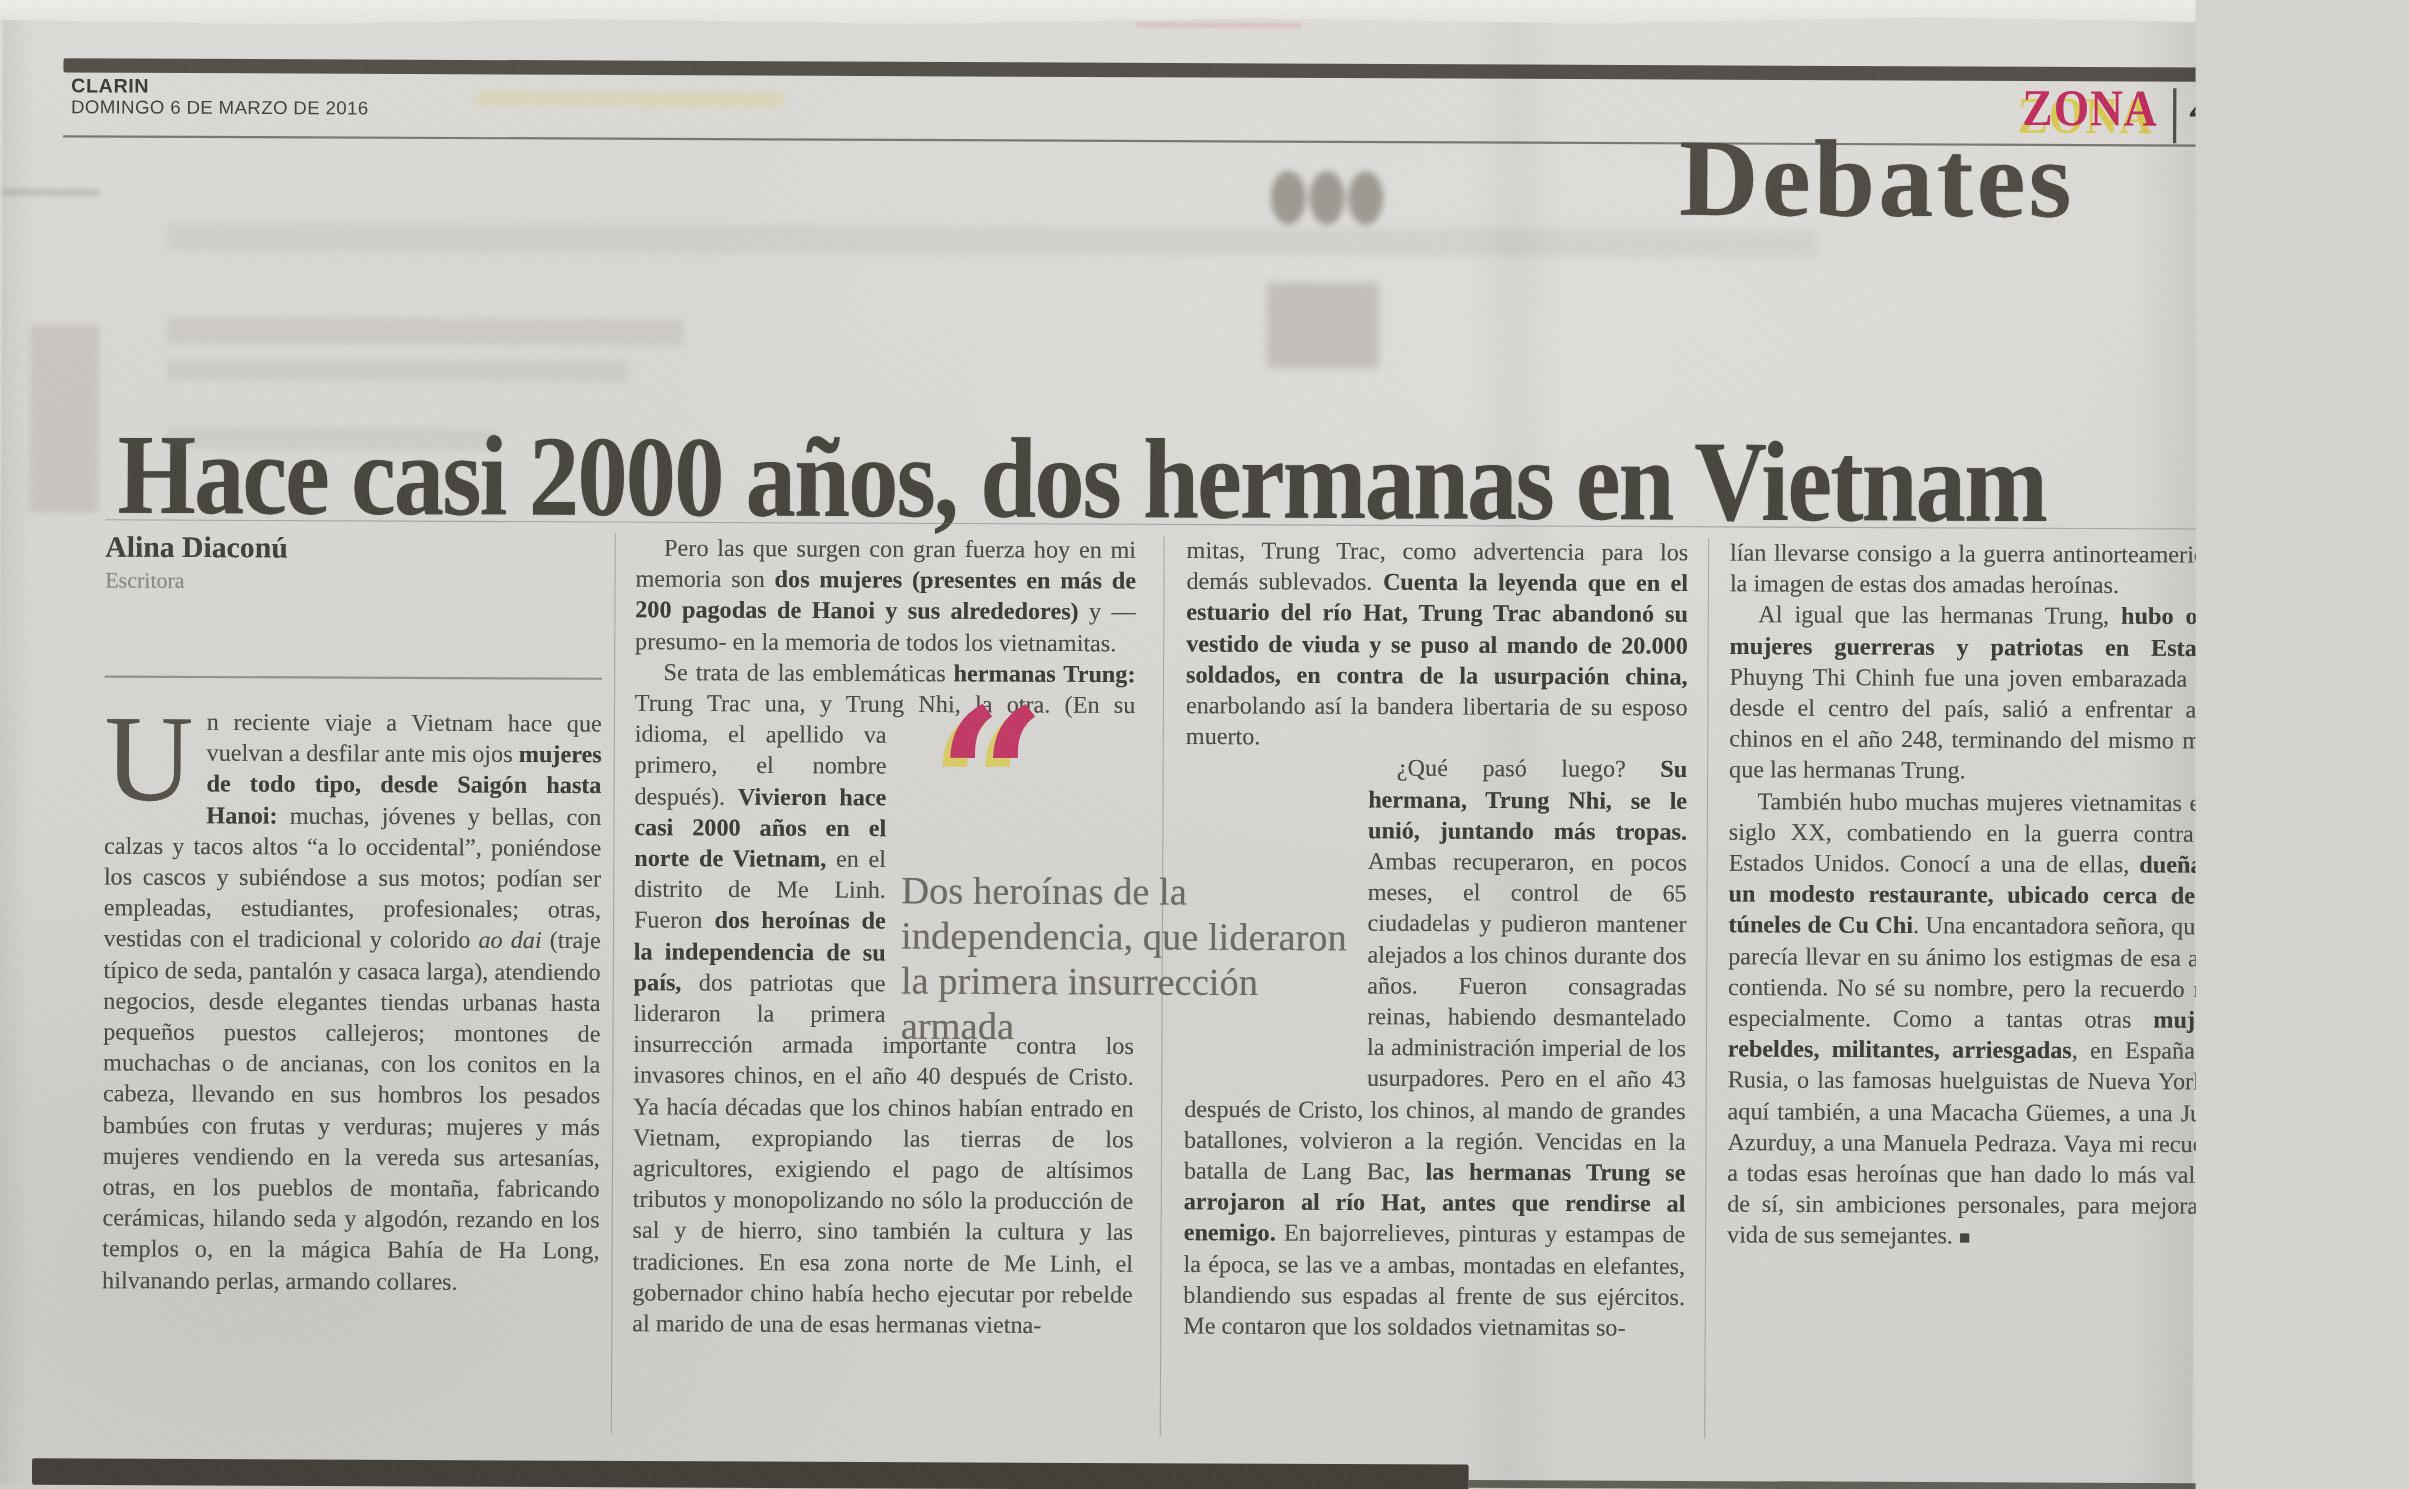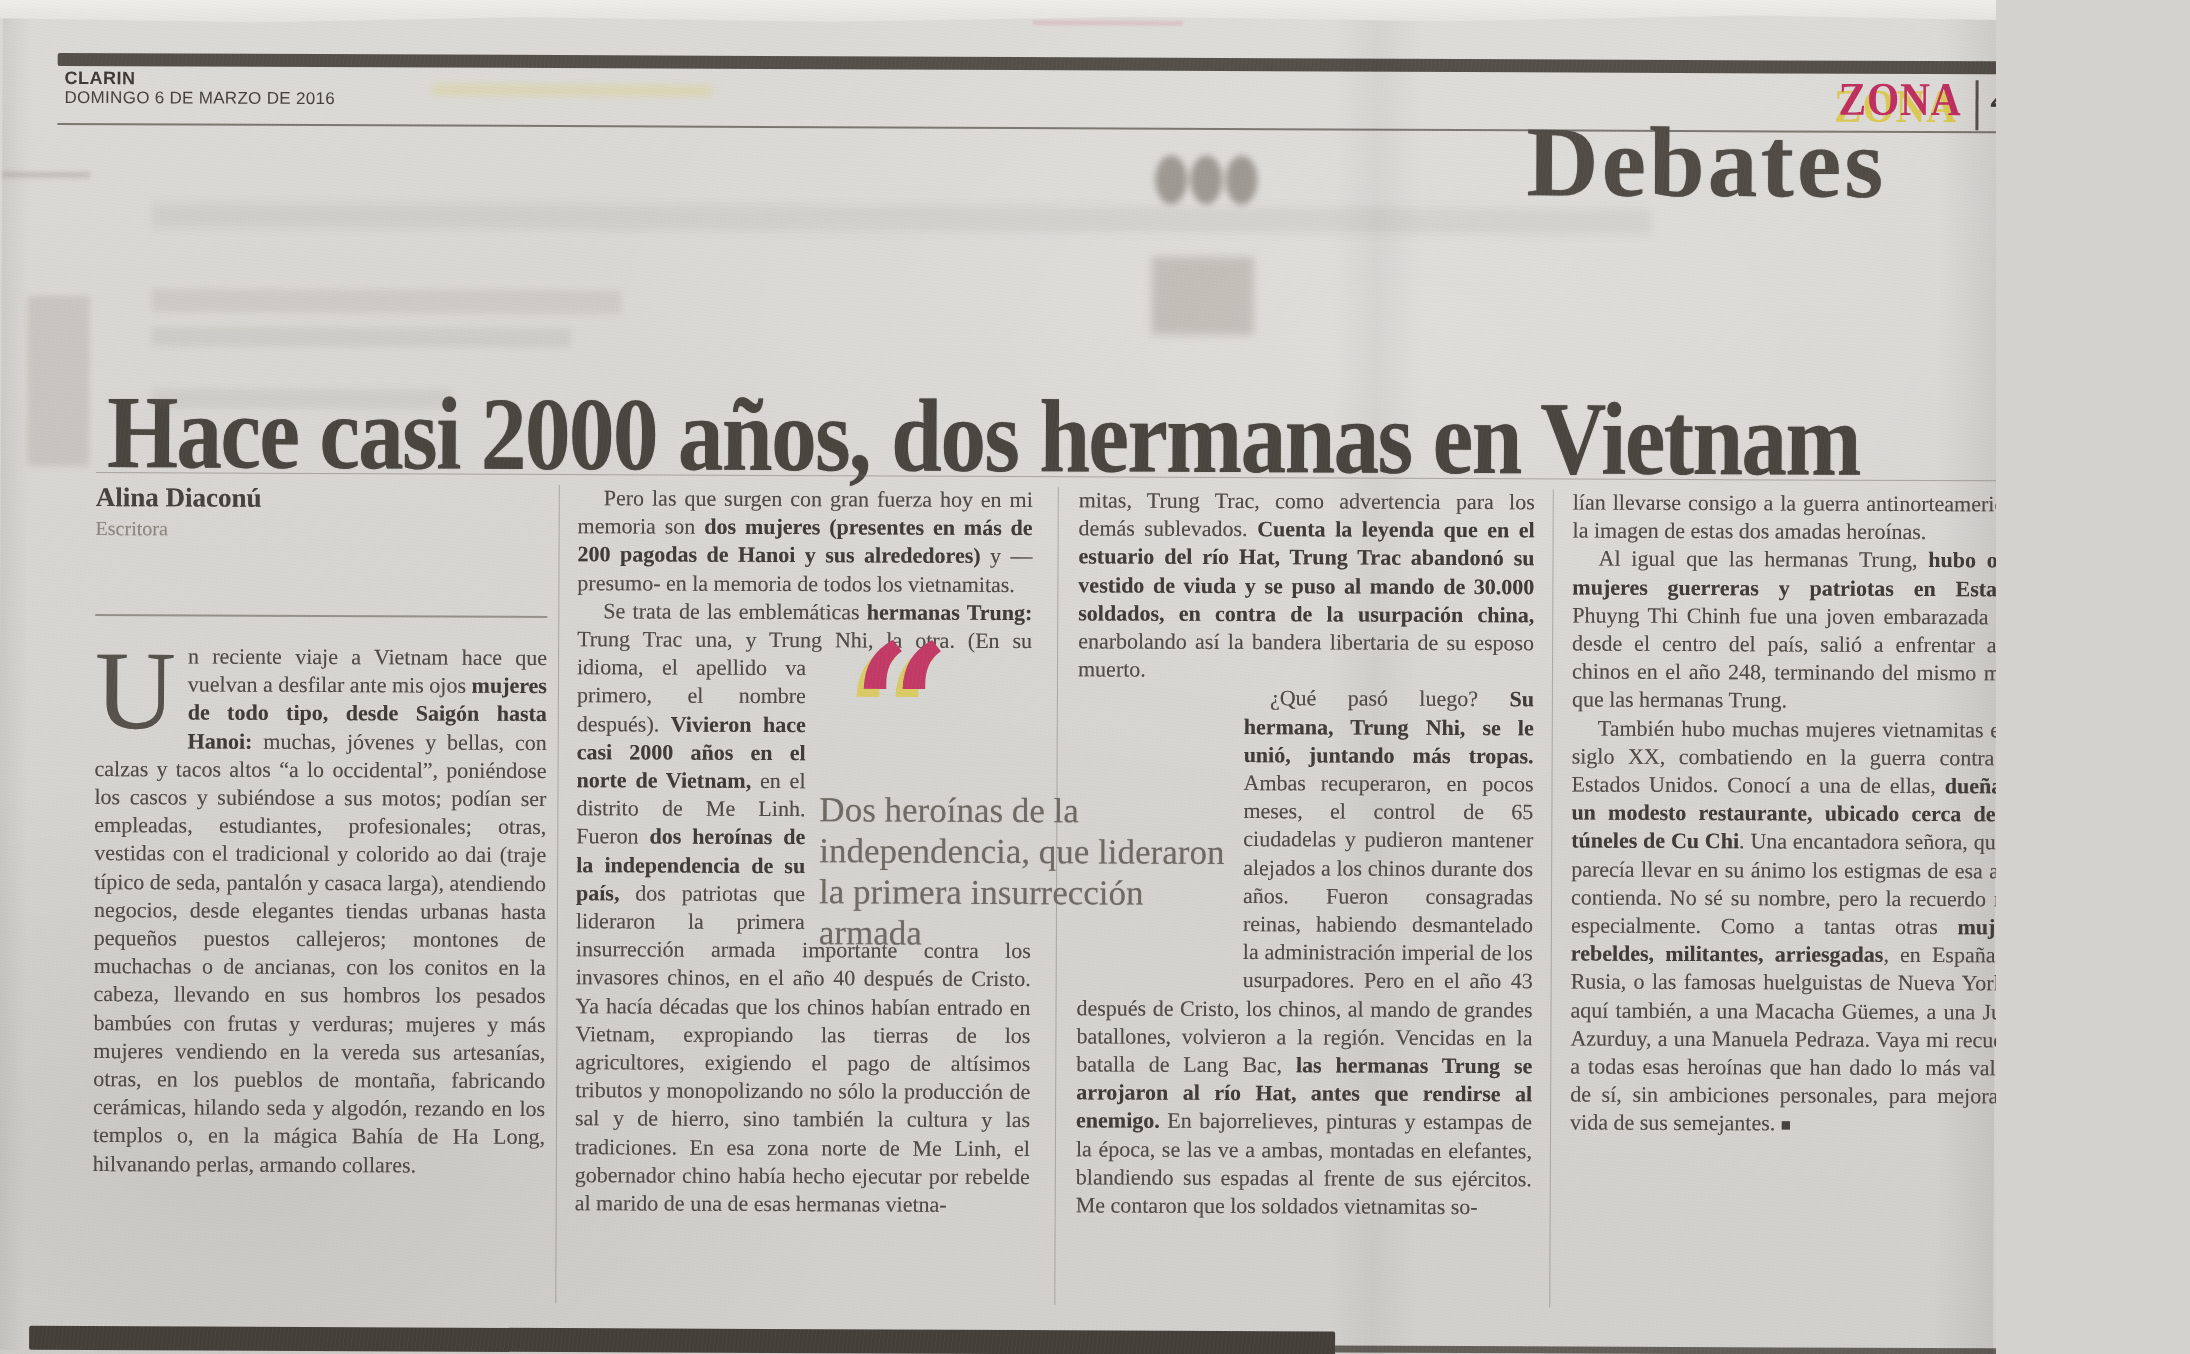--- a/index.html
+++ b/index.html
@@ -46,21 +46,21 @@
   .col{position:absolute;top:486px;color:#4e4a44;font-size:22px;line-height:28.2px;text-align:justify;
        text-align-last:left;hyphens:auto;-webkit-hyphens:auto;text-shadow:0 0 .6px rgba(70,64,58,.45);z-index:3;}
   .col1{left:95px;width:452px;height:810px;}
   .col2{left:577px;width:455px;height:822px;}
   .col3{left:1078px;width:456px;height:822px;}
   .col4{left:1572px;width:462px;height:800px;}
   .para{margin:0;padding:0;}
   .para + .para{margin-top:0;}
   .para.indent{text-indent:26px;}
   .b{font-weight:bold;color:#3f3c37;}
-  .i{}
+  .i{font-style:italic;}
   .endmark{font-size:17px;color:#45413c;}
   .byline-name{font-size:27px;font-weight:bold;color:#45413c;line-height:30px;}
   .byline-role{font-size:20px;color:#8b867f;line-height:24px;margin-top:4px;
                text-shadow:0 0 1px rgba(139,134,127,.4);}
   .byline-rule{height:0;border-bottom:2px solid rgba(92,87,80,.55);margin-top:74px;margin-bottom:26px;}
   .dropcap{float:left;font-size:112px;line-height:84px;height:84px;margin:6px 12px 0 0;color:#56524b;}
   .qspacer{float:right;width:226px;height:282px;}
   .qspacer.ql{float:left;width:166px;height:284px;}
 
   
@@ -147,21 +147,21 @@
       <div class="byline-name">Alina Diaconú</div>
       <div class="byline-role">Escritora</div>
       <div class="byline-rule"></div>
     <p class="para"><span class="dropcap">U</span><span>n reciente viaje a Vietnam hace que vuelvan a desfilar ante mis ojos </span><span class="b">mujeres de todo tipo, desde Saigón hasta Hanoi:</span><span> muchas, jóvenes y bellas, con calzas y tacos altos “a lo occidental”, poniéndose los cascos y subiéndose a sus motos; podían ser empleadas, estudiantes, profesionales; otras, vestidas con el tradicional y colorido </span><span class="i">ao dai</span><span> (traje típico de seda, pantalón y casaca larga), atendiendo negocios, desde elegantes tiendas urbanas hasta pequeños puestos callejeros; montones de muchachas o de ancianas, con los conitos en la cabeza, llevando en sus hombros los pesados bambúes con frutas y verduras; mujeres y más mujeres vendiendo en la vereda sus artesanías, otras, en los pueblos de montaña, fabricando cerámicas, hilando seda y algodón, rezando en los templos o, en la mágica Bahía de Ha Long, hilvanando perlas, armando collares.</span></p>
       </div>
     <div class="col col2">
         <p class="para indent"><span>Pero las que surgen con gran fuerza hoy en mi memoria son </span><span class="b">dos mujeres (presentes en más de 200 pagodas de Hanoi y sus alrededores)</span><span> y — presumo- en la memoria de todos los vietnamitas.</span></p>
         <p class="para indent"><span>Se trata de las emblemáticas </span><span class="b">hermanas Trung:</span><span> Trung Trac una, y Trung Nhi, la </span><span class="qspacer qr"></span><span>otra. (En su idioma, el apellido va primero, el nombre después). </span><span class="b">Vivieron hace casi 2000 años en el norte de Vietnam,</span><span> en el distrito de Me Linh. Fueron </span><span class="b">dos heroínas de la independencia de su país,</span><span> dos patriotas que lideraron la primera insurrección armada importante contra los invasores chinos, en el año 40 después de Cristo. Ya hacía décadas que los chinos habían entrado en Vietnam, expropiando las tierras de los agricultores, exigiendo el pago de altísimos tributos y monopolizando no sólo la producción de sal y de hierro, sino también la cultura y las tradiciones. En esa zona norte de Me Linh, el gobernador chino había hecho ejecutar por rebelde al marido de una de esas hermanas vietna-</span></p>
       </div>
     <div class="col col3">
-        <p class="para"><span>mitas, Trung Trac, como advertencia para los demás sublevados. </span><span class="b">Cuenta la leyenda que en el estuario del río Hat, Trung Trac abandonó su vestido de viuda y se puso al mando de 30.000 soldados, en contra de la usurpación china,</span><span> enarbolando así la bandera libertaria de su esposo muerto.</span></p>
+        <p class="para"><span>mitas, Trung Trac, como advertencia para los demás sublevados. </span><span class="b">Cuenta la leyenda que en el estuario del río Hat, Trung Trac abandonó su vestido de viuda y se puso al mando de 20.000 soldados, en contra de la usurpación china,</span><span> enarbolando así la bandera libertaria de su esposo muerto.</span></p>
         <p class="para indent"><span class="qspacer ql"></span><span>¿Qué pasó luego? </span><span class="b">Su hermana, Trung Nhi, se le unió, juntando más tropas.</span><span> Ambas recuperaron, en pocos meses, el control de 65 ciudadelas y pudieron mantener alejados a los chinos durante dos años. Fueron consagradas reinas, habiendo desmantelado la administración imperial de los usurpadores. Pero en el año 43 después de Cristo, los chinos, al mando de grandes batallones, volvieron a la región. Vencidas en la batalla de Lang Bac, </span><span class="b">las hermanas Trung se arrojaron al río Hat, antes que rendirse al enemigo.</span><span> En bajorrelieves, pinturas y estampas de la época, se las ve a ambas, montadas en elefantes, blandiendo sus espadas al frente de sus ejércitos. Me contaron que los soldados vietnamitas so-</span></p>
       </div>
     <div class="col col4">
         <p class="para"><span>lían llevarse consigo a la guerra antinorteamericana la imagen de estas dos amadas heroínas.</span></p>
         <p class="para indent"><span>Al igual que las hermanas Trung, </span><span class="b">hubo otras mujeres guerreras y patriotas en Estados</span><span>. Phuyng Thi Chinh fue una joven embarazada que, desde el centro del país, salió a enfrentar a los chinos en el año 248, terminando del mismo modo que las hermanas Trung.</span></p>
         <p class="para indent"><span>También hubo muchas mujeres vietnamitas en el siglo XX, combatiendo en la guerra contra los Estados Unidos. Conocí a una de ellas, </span><span class="b">dueña de un modesto restaurante, ubicado cerca de los túneles de Cu Chi</span><span>. Una encantadora señora, que no parecía llevar en su ánimo los estigmas de esa atroz contienda. No sé su nombre, pero la recuerdo muy especialmente. Como a tantas otras </span><span class="b">mujeres rebeldes, militantes, arriesgadas</span><span>, en España, en Rusia, o las famosas huelguistas de Nueva York. Y aquí también, a una Macacha Güemes, a una Juana Azurduy, a una Manuela Pedraza. Vaya mi recuerdo a todas esas heroínas que han dado lo más valioso de sí, sin ambiciones personales, para mejorar la vida de sus semejantes. </span><span class="endmark">■</span></p>
       </div>
 
     <div class="pullquote">
       <div class="pq-glyph">“</div>

